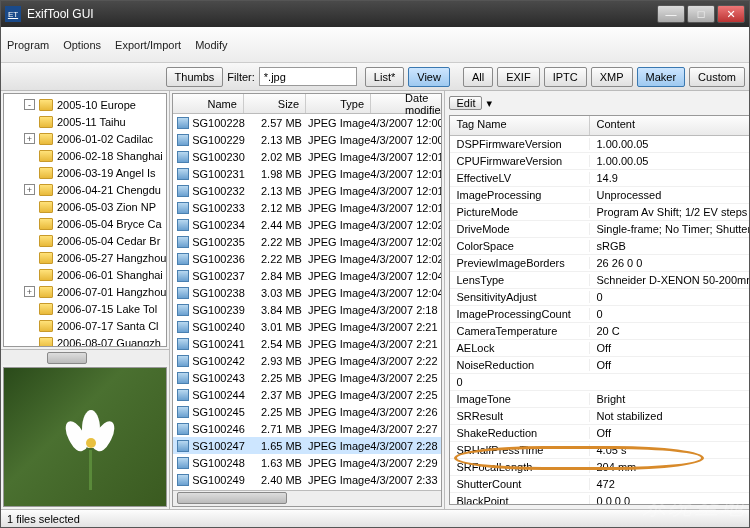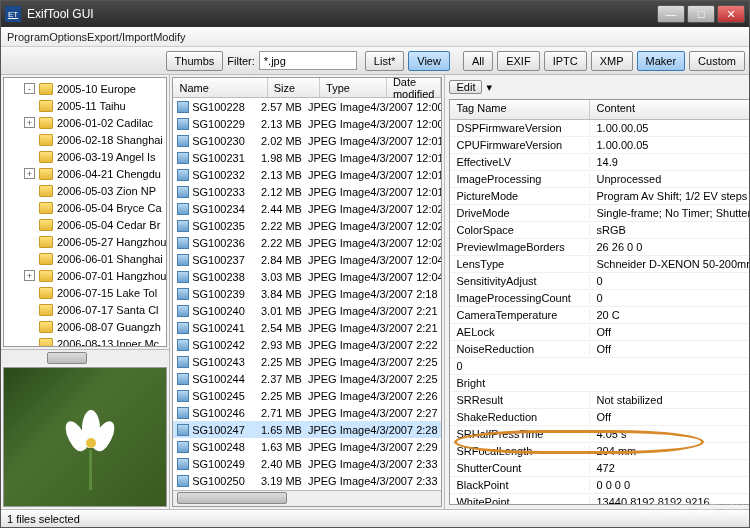--- a/index.html
+++ b/index.html
@@ -3,21 +3,21 @@
 <meta charset="utf-8">
 <style>
 * { box-sizing: border-box; margin: 0; padding: 0; font-family: "Segoe UI", Tahoma, sans-serif; font-size: 11px; }
 body { background: #e8e8e8; width: 750px; height: 528px; overflow: hidden; display: flex; flex-direction: column; border: 1px solid #555; }
 .titlebar { background: linear-gradient(#4a4a4a,#2a2a2a); color: #fff; height: 26px; display: flex; align-items: center; padding: 0 4px; }
 .titlebar .icon { width:16px; height:16px; background:#1a4a8a; margin-right:6px; display:flex; align-items:center; justify-content:center; font-size:8px; color:#fff;text-decoration:underline;}
 .titlebar .title { flex:1; font-size:12px; }
 .winbtns { display:flex; gap:2px; }
 .winbtn { width:28px; height:18px; background:linear-gradient(#ddd,#aaa); border:1px solid #555; border-radius:2px; display:flex; align-items:center; justify-content:center; }
 .winbtn.close { background:linear-gradient(#e77,#b33); }
-.menubar { background:linear-gradient(#fdfdfd,#ececec); height:20px; display:flex; align-items:center; padding:0 6px; color:#222; border-bottom:1px solid #ccc;}
+.menubar { background:linear-gradient(#fdfdfd,#ececec); height:36px; display:flex; align-items:center; padding:0 6px; gap:14px; color:#222; border-bottom:1px solid #ccc;}
 .menubar span { cursor:default; }
 .toolbar { background:linear-gradient(#f8f8f8,#e2e2e2); height:28px; display:flex; align-items:center; padding:0 4px; gap:4px; border-bottom:1px solid #bbb;}
 .btn { background:linear-gradient(#fdfdfd,#e0e0e0); border:1px solid #8a8a8a; border-radius:2px; padding:2px 8px; height:20px; display:flex; align-items:center; }
 .btn.sel { background:linear-gradient(#cde6ff,#9ec9f0); border-color:#3a78b0;}
 .filterinput { border:1px solid #999; height:19px; padding:0 4px; width:98px; background:#fff;}
 .sep { width:6px; }
 .body { flex:1; display:flex; overflow:hidden; background:#f2f2f2;}
 .leftcol { width:187px; display:flex; flex-direction:column; border-right:1px solid #bbb;}
 .tree { flex:1; overflow:hidden; background:#fff; border:1px solid #999; margin:2px; padding:2px 0;}
 .tree-row { display:flex; align-items:center; height:17px; padding-left:20px; white-space:nowrap; overflow:hidden;}
@@ -30,21 +30,21 @@
 .flower { position:absolute; left:60px; top:42px; width:56px; height:70px;}
 .petal { position:absolute; background:#fefefe; border-radius:50% 50% 40% 40%; }
 .p1{width:18px;height:38px;left:18px;top:0;}
 .p2{width:16px;height:32px;left:4px;top:10px;transform:rotate(-28deg);}
 .p3{width:16px;height:32px;left:32px;top:10px;transform:rotate(28deg);}
 .center{position:absolute;left:22px;top:28px;width:10px;height:10px;background:#e8c040;border-radius:50%;}
 .stem{position:absolute;left:25px;top:40px;width:3px;height:40px;background:#5a8a3a;}
 .midcol { width:275px; display:flex; flex-direction:column; border-right:1px solid #bbb;}
 .filelist { flex:1; background:#fff; border:1px solid #999; margin:2px; overflow:hidden; display:flex; flex-direction:column;}
 .flhead { display:flex; background:linear-gradient(#fdfdfd,#eaeaea); border-bottom:1px solid #bbb; height:20px;}
-.flhead div { border-right:1px solid #ccc; padding:2px 6px; display:flex; align-items:center;}
+.flhead div { border-right:1px solid #ccc; padding:2px 6px; display:flex; align-items:center;margin-left:28px;}
 .flbody { flex:1; overflow:hidden;}
 .flrow { display:flex; height:17px; align-items:center; white-space:nowrap;}
 .flrow.sel { background:#cde6ff; }
 .flrow .ico { width:14px; height:12px; margin:0 3px 0 4px; background:linear-gradient(#b8d8f0,#6aa0d0); border:1px solid #4a80b0;}
 .c-name{width:85px;overflow:hidden;} .c-size{width:56px;text-align:right;padding-right:6px;} .c-type{width:72px;} .c-date{width:88px;overflow:hidden;}
 .flfoot{height:16px;background:#eee;border-top:1px solid #bbb;display:flex;}
 .flfoot .hthumb{height:12px;width:110px;background:linear-gradient(#ddd,#bbb);border:1px solid #888;margin:1px 0 0 4px;border-radius:2px;}
 .rightcol { flex:1; display:flex; flex-direction:column;}
 .editbar { margin:2px 4px 0 4px; height:20px; display:flex; align-items:center;}
 .editbar .eb { border:1px solid #8a8a8a; background:linear-gradient(#fdfdfd,#e0e0e0); padding:0 6px; border-radius:2px;}
@@ -436,20 +436,21 @@
             <span class="tc">Off</span>
           </div>
           <div class="tlrow">
             <span class="tn">NoiseReduction</span>
             <span class="tc">Off</span>
           </div>
           <div class="tlrow">
             <span class="tc">0</span>
           </div>
           <div class="tlrow">
+            <span class="tn">ImageTone</span>
             <span class="tc">Bright</span>
           </div>
           <div class="tlrow">
             <span class="tn">SRResult</span>
             <span class="tc">Not stabilized</span>
           </div>
           <div class="tlrow">
             <span class="tn">ShakeReduction</span>
             <span class="tc">Off</span>
           </div>

